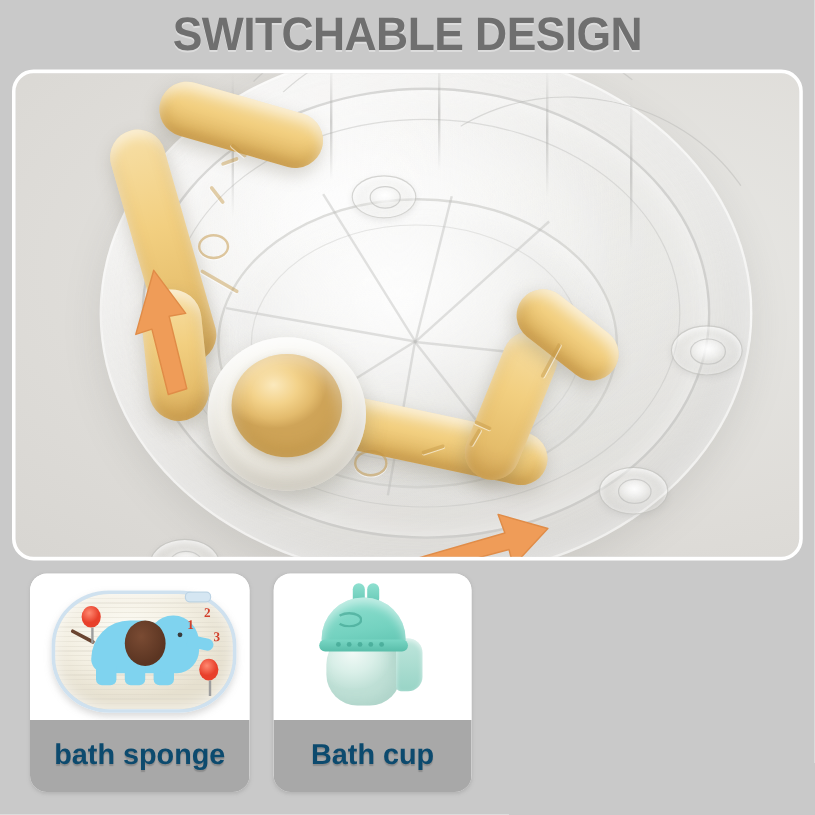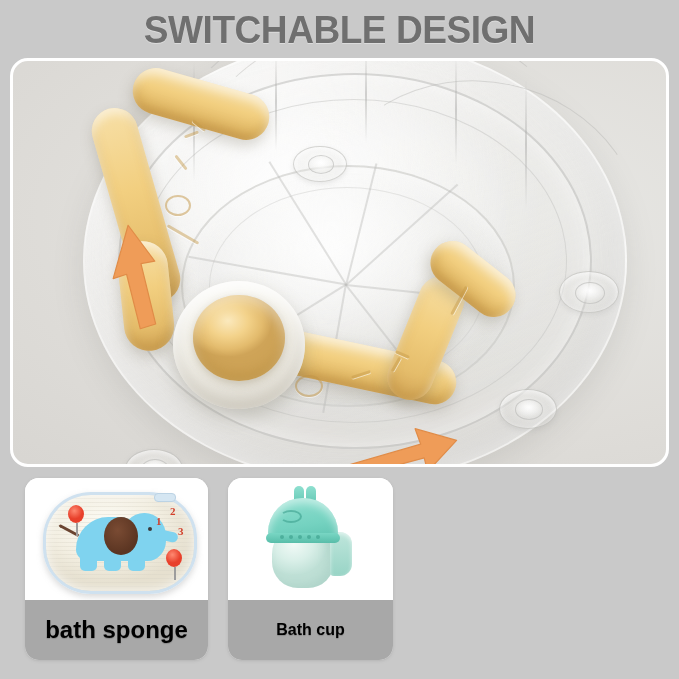--- a/index.html
+++ b/index.html
@@ -192,30 +192,30 @@
     position: absolute;
     left: 0; top: 0; right: 0;
     height: 122px;
     background: #ffffff;
   }
   .prod-label {
     position: absolute;
     left: 0; right: 0; bottom: 0;
     height: 60px;
     background: #a8a8a8;
-    color: #000000;
+    color: #0c4a6e;
     font-weight: bold;
     display: flex;
     align-items: center;
     justify-content: center;
     letter-spacing: 0px;
     text-shadow: 0 1px 1px rgba(0,0,0,0.18);
   }
   #label-sponge { font-size: 24px; }
-  #label-cup { font-size: 16px; }
+  #label-cup { font-size: 24px; }
 
   
   #sponge {
     position: absolute;
     left: 18px; top: 14px;
     width: 148px; height: 96px;
     border-radius: 48px / 46px;
     background:
       repeating-linear-gradient(0deg, rgba(215,210,196,0.35) 0 1px, rgba(255,255,255,0) 1px 4px),
       radial-gradient(60% 60% at 40% 32%, #fdfcf6 0%, #f3efe2 60%, #e6e0cf 100%);

